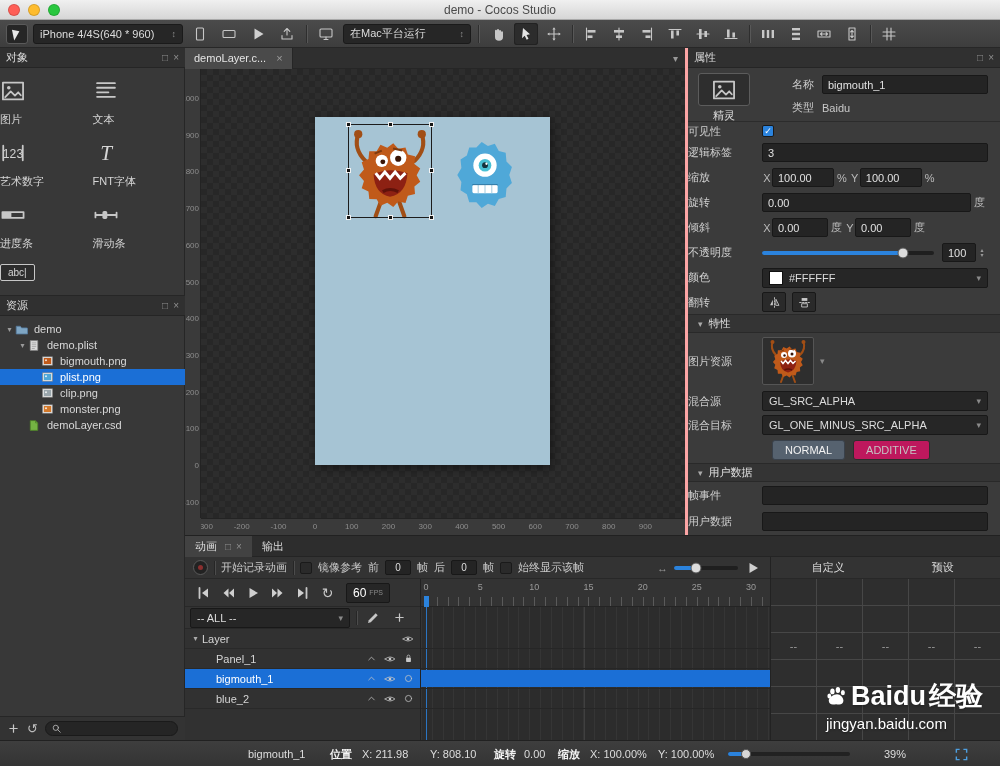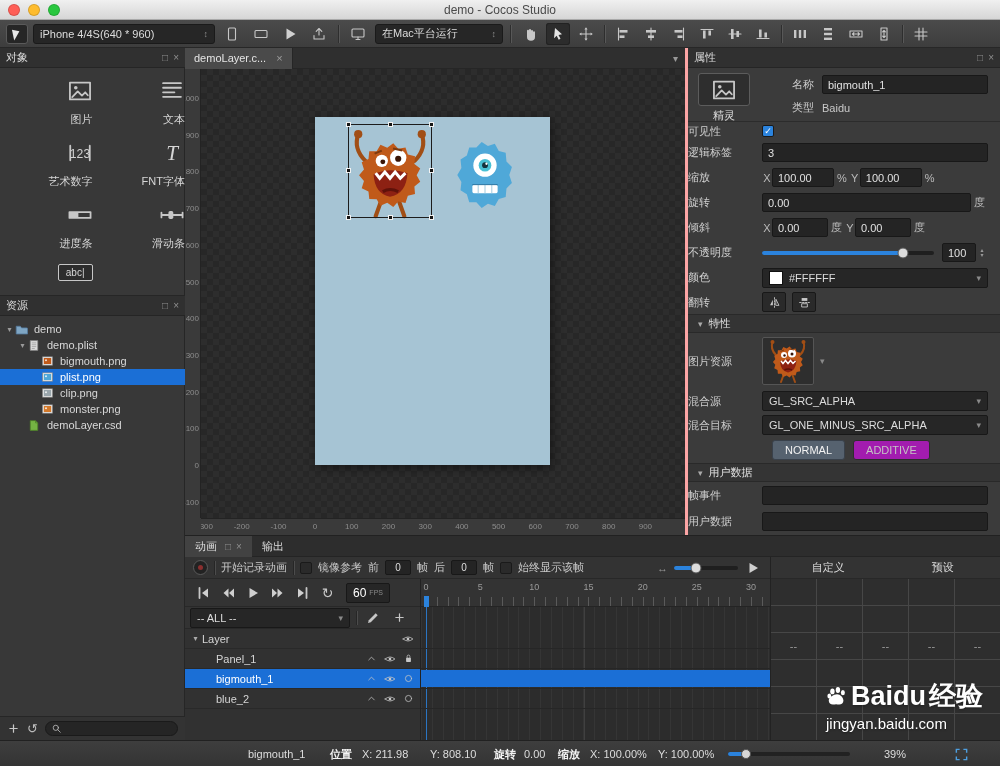--- a/index.html
+++ b/index.html
@@ -21,21 +21,21 @@
 .tbtn.active{background:#2c2c2c;box-shadow:inset 0 0 0 1px #222}
 .tsep{width:1px;height:18px;background:#2e2e2e;box-shadow:1px 0 0 #585858;margin:0 2px;flex:none}
 #tb-tools{display:flex;align-items:center;gap:4px}
 
 
 .left{position:absolute;left:0;top:48px;width:185px;height:692px;background:#383838;border-right:1px solid #262626}
 .panel-hdr{height:20px;background:#303030;border-bottom:1px solid #252525;display:flex;align-items:center;padding:0 6px;color:#ddd}
 .panel-hdr .pc{margin-left:auto;color:#8f8f8f;font-size:10px;display:flex;gap:5px}
 .objects{position:absolute;left:0;top:0;width:185px;height:248px;border-bottom:1px solid #262626;overflow:hidden}
 .objects-grid{display:grid;grid-template-columns:1fr 1fr;padding-top:10px;row-gap:13px}
-.obj-item{display:flex;flex-direction:column;align-items:flex-end;gap:6px;color:#d6d6d6}
+.obj-item{display:flex;flex-direction:column;align-items:flex-start;gap:6px;color:#d6d6d6}
 .abcbox{border:1px solid #c7c7c7;border-radius:2px;padding:2px 7px;font-size:10px;color:#d6d6d6;background:#2d2d2d}
 .resources{position:absolute;left:0;top:248px;width:185px;height:420px;overflow:hidden}
 .tree{padding-top:5px}
 .tree-row{height:16px;display:flex;align-items:center;white-space:nowrap;color:#d8d8d8}
 .tree-row.selected{background:#1b6fd6;color:#fff}
 .expander{width:11px;color:#9a9a9a;font-size:8px;text-align:center;flex:none}
 .tree-icon{width:15px;display:flex;align-items:center;flex:none}
 .tree-label{margin-left:4px}
 .left-footer{position:absolute;left:0;bottom:0;width:185px;height:24px;background:#333;border-top:1px solid #262626;display:flex;align-items:center;gap:7px;padding:0 7px;color:#bbb}
 .searchbox{flex:1;height:15px;border-radius:8px;background:#252525;border:1px solid #1a1a1a;display:flex;align-items:center;padding:0 5px;gap:4px}
@@ -75,21 +75,21 @@
 .checkbox{width:12px;height:12px;border:1px solid #1a1a1a;background:#2a2a2a;border-radius:2px;display:flex;align-items:center;justify-content:center;font-size:9px;color:#fff;flex:none}
 .checkbox.on{background:#2b83dd}
 .slider{position:relative;height:4px;background:#1f1f1f;border-radius:2px;flex:1}
 .slider .fill{position:absolute;left:0;top:0;bottom:0;background:#2b83dd;border-radius:2px}
 .slider .knob{position:absolute;top:50%;transform:translate(-50%,-50%);width:11px;height:11px;border-radius:50%;background:#dcdcdc;border:1px solid #555}
 .stepper{width:12px;display:flex;flex-direction:column;align-items:center;color:#999;font-size:6px;line-height:5px;flex:none}
 .swatch{width:14px;height:14px;background:#fff;border:1px solid #101010;flex:none}
 .ddp{flex:1;height:20px;background:#262626;border:1px solid #181818;border-radius:2px;display:flex;align-items:center;gap:6px;padding:0 6px;color:#ddd;min-width:0}
 .ddp .chev{margin-left:auto;color:#8a8a8a;font-size:9px}
 .btn{height:20px;padding:0 12px;display:flex;align-items:center;background:#56626f;border:1px solid #39414b;border-radius:3px;color:#f2f2f2}
-.btn.alt{background:#a21caf;border-color:#2d2d2d;color:#c4c4c4}
+.btn.alt{background:#be185d;border-color:#2d2d2d;color:#c4c4c4}
 .flipbtn{width:24px;height:20px;background:#2a2a2a;border:1px solid #181818;border-radius:2px;display:flex;align-items:center;justify-content:center;margin-right:6px;flex:none}
 .thumbbox{width:52px;height:48px;background:#2e2e2e;border:1px solid #555;border-radius:2px;display:flex;align-items:center;justify-content:center;flex:none}
 
 
 .bottom{position:absolute;left:185px;top:535px;width:815px;height:205px;background:#333;border-top:1px solid #212121}
 .tl-tabbar{position:absolute;left:0;top:0;width:815px;height:21px;background:#2d2d2d;border-bottom:1px solid #242424;display:flex;align-items:center}
 .tl-tab{height:21px;padding:0 10px;display:flex;align-items:center;gap:8px;color:#ddd}
 .tl-tab.active{background:#424242}
 .tl-tab .pc{color:#8f8f8f;font-size:10px;display:flex;gap:5px}
 .tl-controls{position:absolute;left:0;top:21px;width:585px;height:22px;display:flex;align-items:center;gap:6px;padding:0 8px;border-bottom:1px solid #282828}
@@ -146,21 +146,21 @@
 
   <div class="titlebar">
     <span class="tlight" style="background:#ff5f57"></span>
     <span class="tlight" style="background:#febc2e"></span>
     <span class="tlight" style="background:#29c73f"></span>
     <span class="title">demo - Cocos Studio</span>
   </div>
 
   <div class="toolbar">
     <span class="applogo"></span>
-    <span class="dd" style="width:182px">
+    <span class="dd" style="width:150px">
       <span>iPhone 4/4S(640 * 960)</span>
       <span class="ud">↕</span>
     </span>
     <span class="tbtn">
         <svg width="16" height="16" viewBox="0 0 16 16" fill="none" stroke="#c7c7c7" stroke-width="1.1" stroke-linejoin="round" stroke-linecap="round">
           <rect x="4.5" y="2" width="7" height="12" rx="1"></rect>
         </svg>
       </span>
     <span class="tbtn">
         <svg width="16" height="16" viewBox="0 0 16 16" fill="none" stroke="#c7c7c7" stroke-width="1.1" stroke-linejoin="round" stroke-linecap="round">

